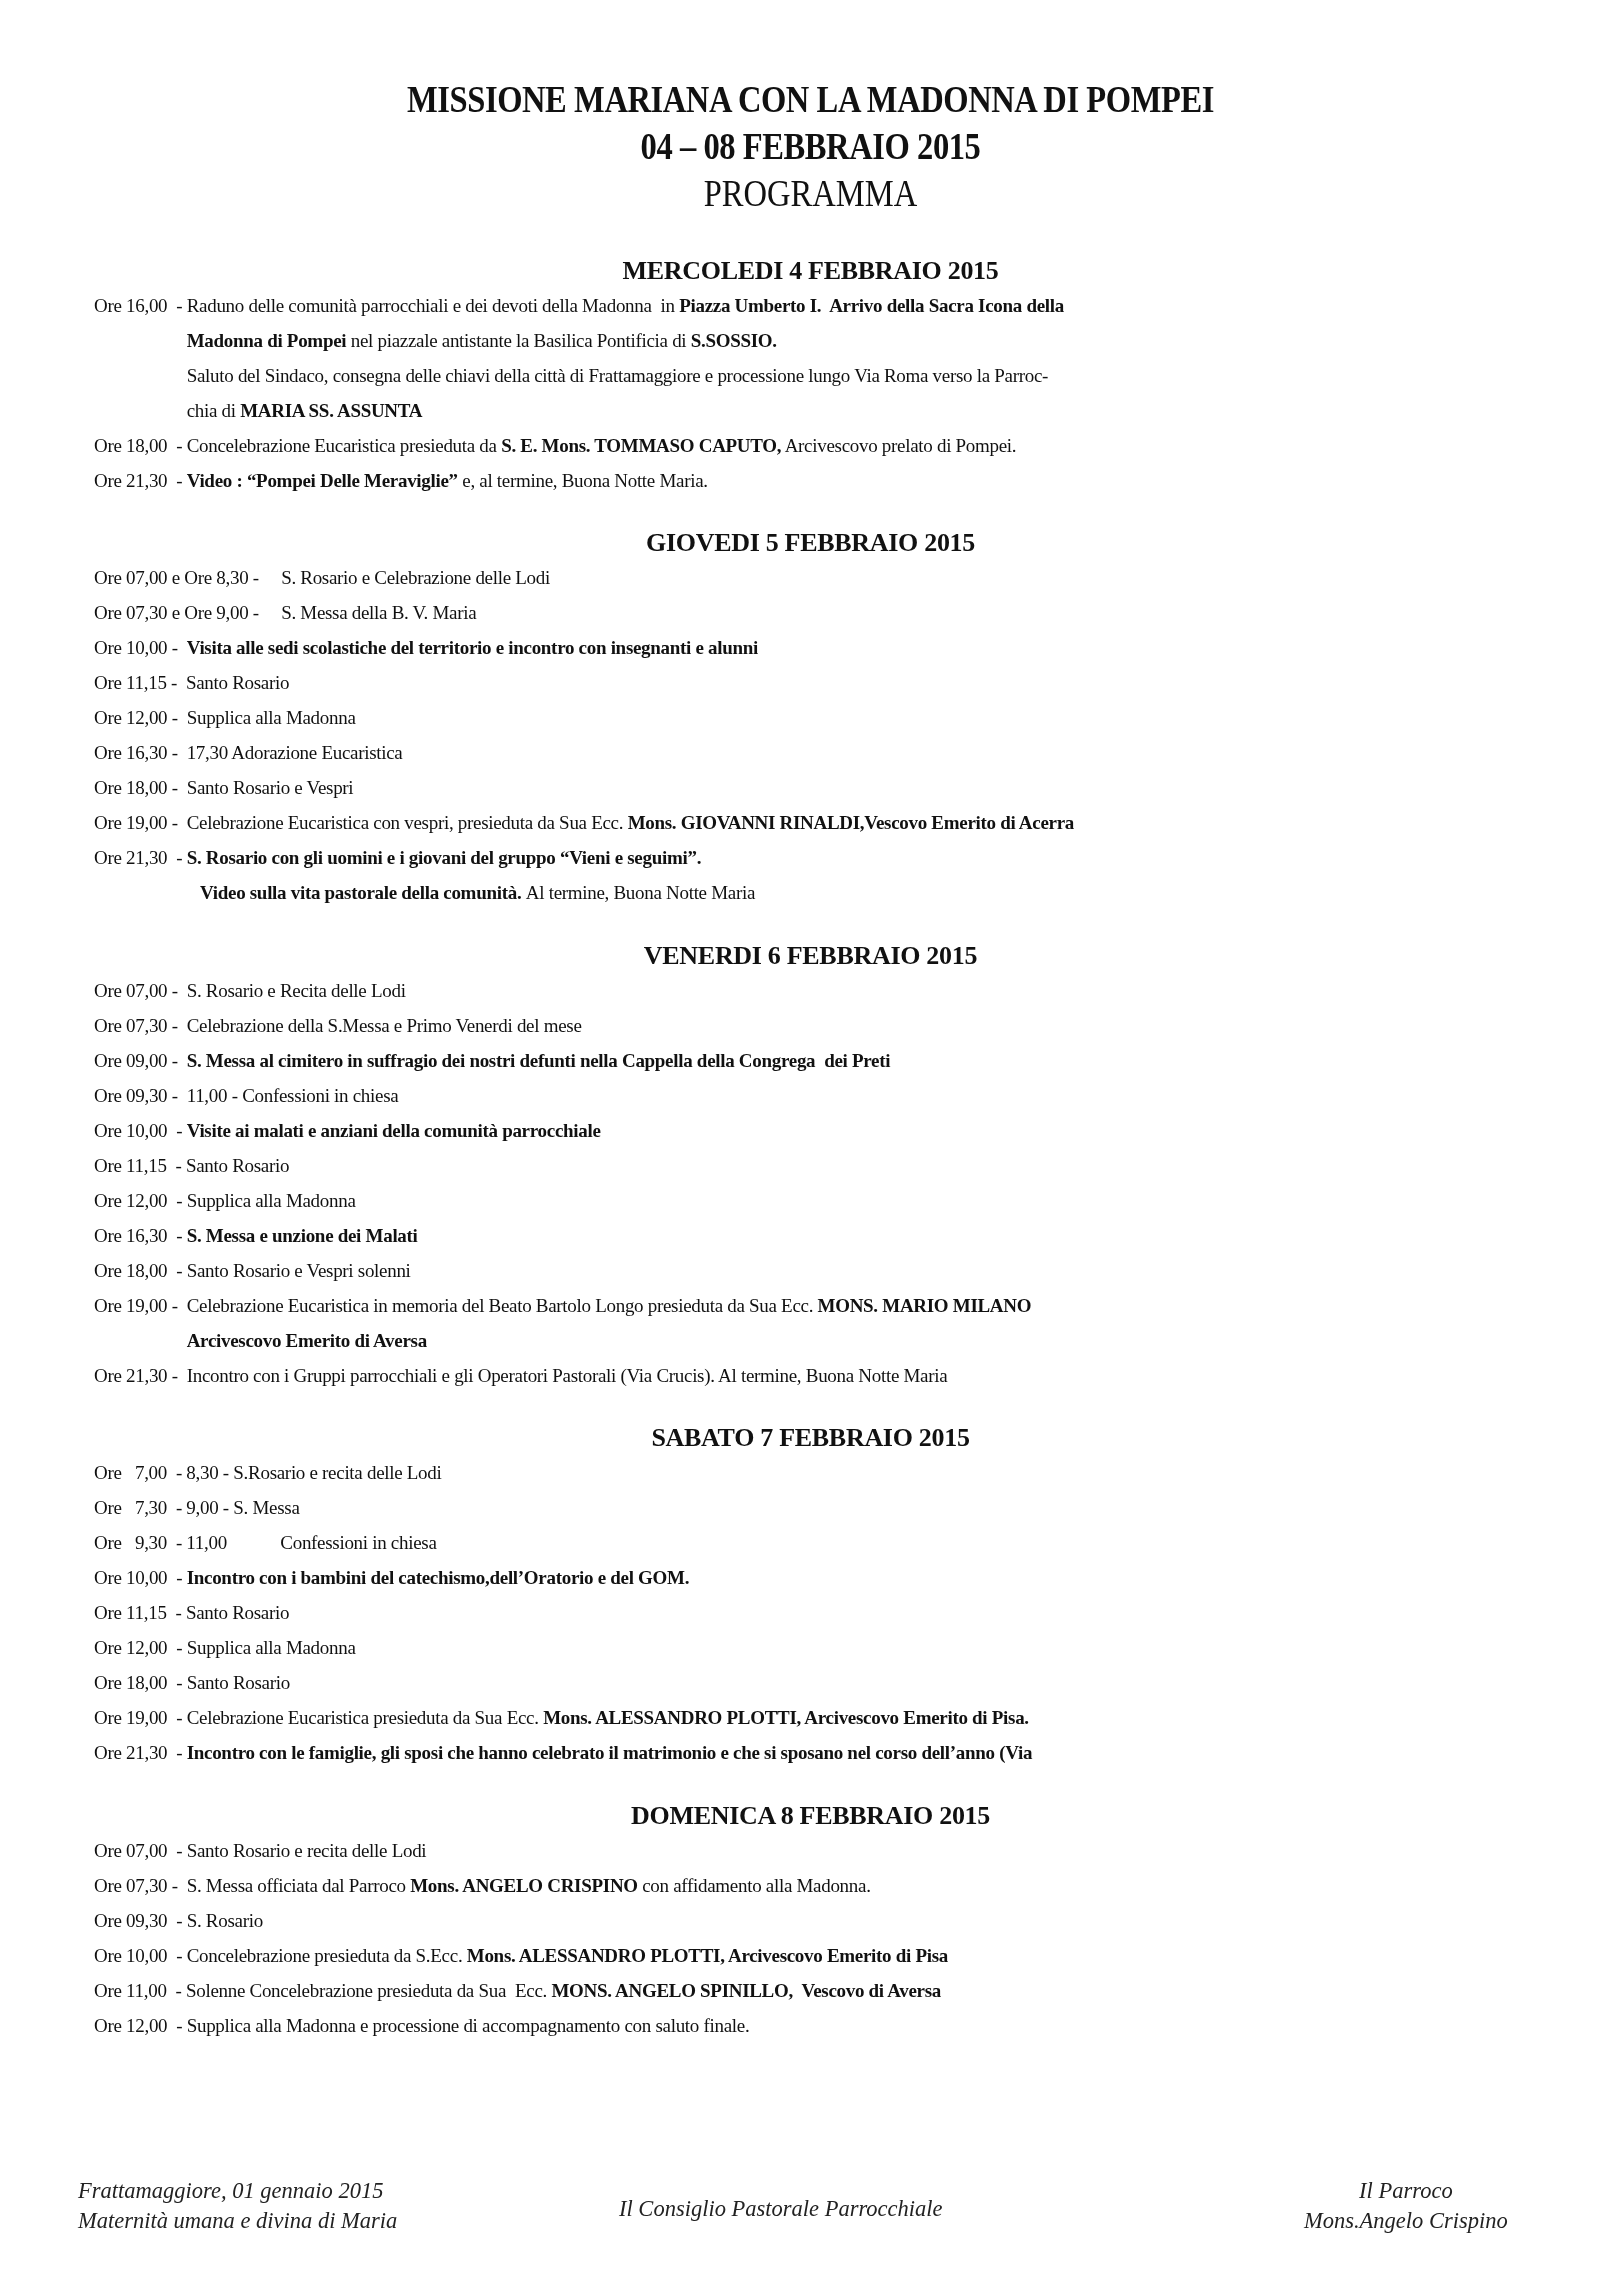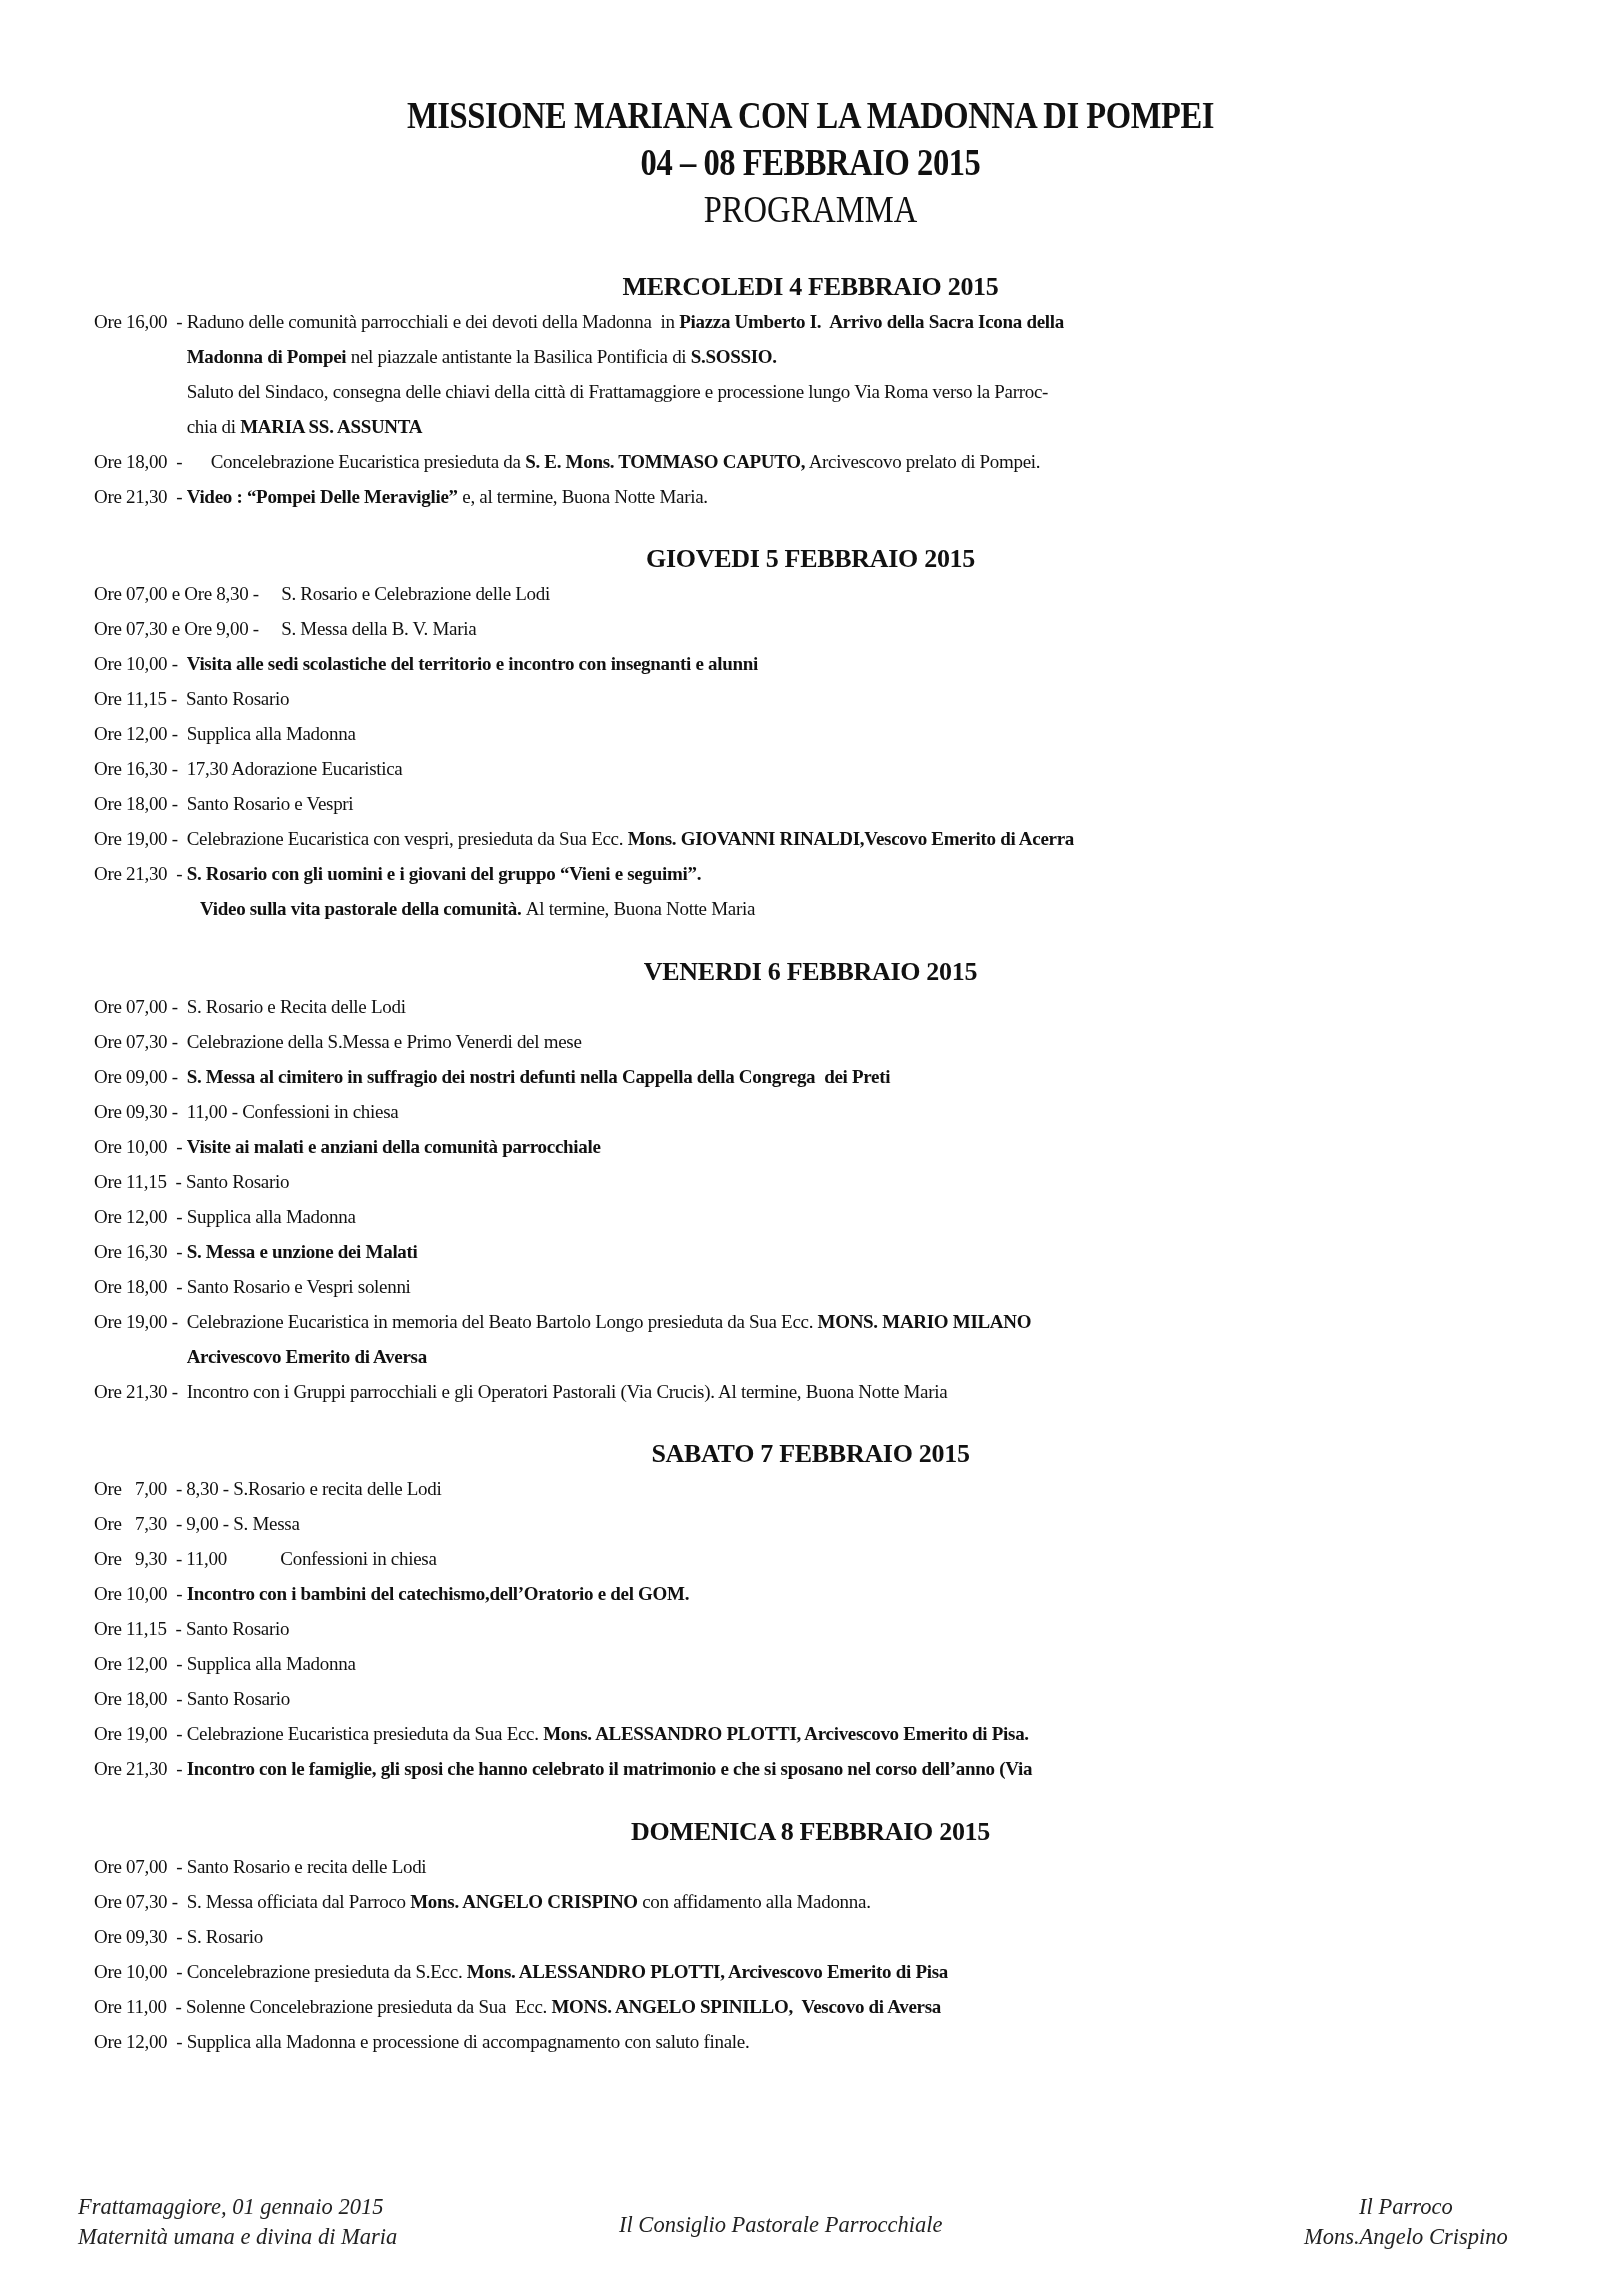--- a/index.html
+++ b/index.html
@@ -1,20 +1,20 @@
 <!DOCTYPE html>
 <html><head>
 <meta charset="utf-8">
 <style>
   html, body { margin: 0; padding: 0; background: #ffffff; }
   body {
     width: 1621px; height: 2293px; position: relative; overflow: hidden;
     font-family: "Liberation Serif", "DejaVu Serif", serif; color: #111111;
   }
-  .page { position: absolute; left: 0; top: 16px; width: 1621px; height: 1686px; }
+  .page { position: absolute; left: 0; top: 0; width: 1621px; height: 1686px; }
   .title-block { position: absolute; left: 0; top: 76px; width: 1621px; text-align: center; }
   .title-line { font-weight: bold; font-size: 37px; line-height: 47px; letter-spacing: -0.5px; transform: scaleX(0.88); }
   .title-prog { font-weight: normal; font-size: 37px; line-height: 47px; transform: scaleX(0.88); }
   .content { position: absolute; left: 94px; top: 253px; width: 1490px; }
   .day { margin-bottom: 27.4px; }
   .day-heading {
     text-align: center; font-weight: bold; font-size: 26px; line-height: 35px;
     margin: 0 0 0 -94px; width: 1621px; letter-spacing: -0.3px;
   }
   .row { display: flex; font-size: 19px; line-height: 35px; letter-spacing: -0.3px; }
@@ -50,21 +50,21 @@
         <div class="row">
           <span class="time" style="visibility: hidden;">Ore 16,00  - </span>
           <span class="desc"><span style="white-space: pre-wrap;">Saluto del Sindaco, consegna delle chiavi della città di Frattamaggiore e processione lungo Via Roma verso la Parroc-</span></span>
         </div>
         <div class="row">
           <span class="time" style="visibility: hidden;">Ore 16,00  - </span>
           <span class="desc"><span style="white-space: pre-wrap;">chia di </span><span class="b" style="white-space: pre-wrap; margin-top: 42px;">MARIA SS. ASSUNTA</span></span>
         </div>
         <div class="row">
           <span class="time">Ore 18,00  - </span>
-          <span class="desc"><span style="white-space: pre-wrap; margin-left: 24px;">Concelebrazione Eucaristica presieduta da </span><span class="b" style="white-space: pre-wrap;">S. E. Mons. TOMMASO CAPUTO,</span><span style="white-space: pre-wrap;"> Arcivescovo prelato di Pompei.</span></span>
+          <span class="desc"><span style="white-space: pre-wrap;">Concelebrazione Eucaristica presieduta da </span><span class="b" style="white-space: pre-wrap;">S. E. Mons. TOMMASO CAPUTO,</span><span style="white-space: pre-wrap;"> Arcivescovo prelato di Pompei.</span></span>
         </div>
         <div class="row">
           <span class="time">Ore 21,30  - </span>
           <span class="desc"><span class="b" style="white-space: pre-wrap;">Video : “Pompei Delle Meraviglie”</span><span style="white-space: pre-wrap;"> e, al termine, Buona Notte Maria.</span></span>
         </div>
       </div>
       <div class="day">
         <div class="day-heading">GIOVEDI  5 FEBBRAIO 2015</div>
         <div class="row">
           <span class="time">Ore 07,00 e Ore 8,30 -     </span>

